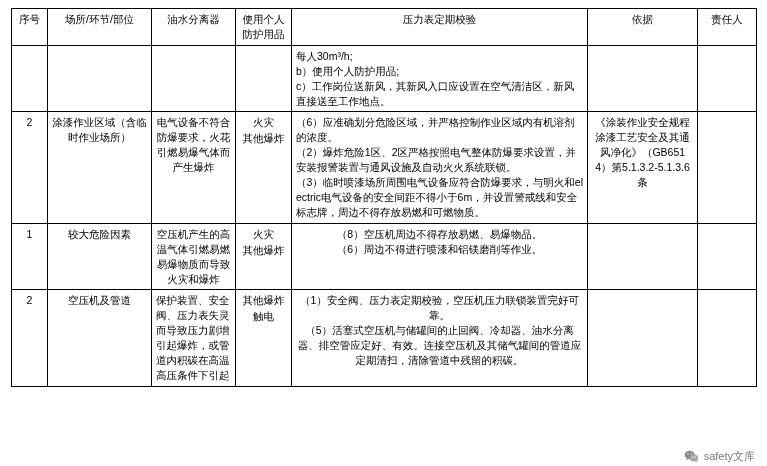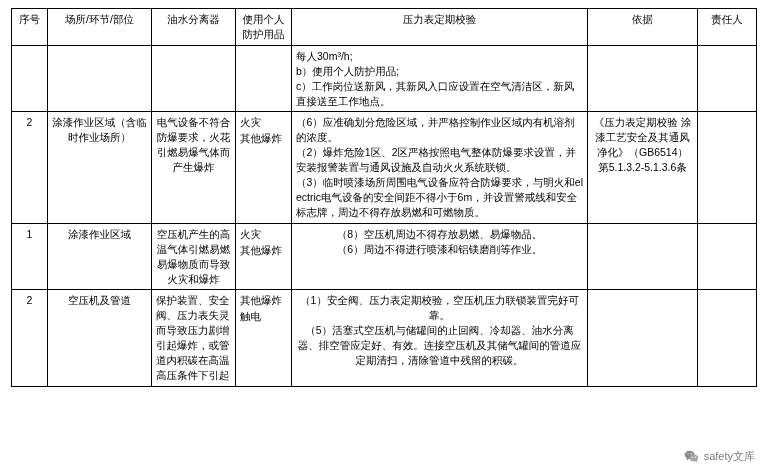--- a/index.html
+++ b/index.html
@@ -56,20 +56,21 @@
   }
   td.center {
     text-align: center;
     vertical-align: middle;
   }
   td.mid {
     vertical-align: middle;
     text-align: center;
   }
   .acc-cell {
+    text-align: center;
     vertical-align: middle;
     line-height: 1.5;
   }
   .section-row td {
     padding: 4px 6px 4px 6px;
     vertical-align: middle;
   }
   .cell-p {
     margin: 0;
   }
@@ -143,28 +144,28 @@
         <td class="mid">电气设备不符合防爆要求，火花引燃易爆气体而产生爆炸</td>
         <td class="acc-cell">
           <div>火灾</div>
           <div>其他爆炸</div>
         </td>
         <td class="measure">
           <p class="cell-p">（6）应准确划分危险区域，并严格控制作业区域内有机溶剂的浓度。</p>
           <p class="cell-p">（2）爆炸危险1区、2区严格按照电气整体防爆要求设置，并安装报警装置与通风设施及自动火火系统联锁。</p>
           <p class="cell-p">（3）临时喷漆场所周围电气设备应符合防爆要求，与明火和electric电气设备的安全间距不得小于6m，并设置警戒线和安全标志牌，周边不得存放易燃和可燃物质。</p>
         </td>
-        <td class="mid">《压力表定期校验 涂漆工艺安全及其通风净化》（GB6514）第5.1.3.2-5.1.3.6条</td>
+        <td class="mid">《涂装作业安全规程 涂漆工艺安全及其通风净化》（GB6514）第5.1.3.2-5.1.3.6条</td>
         <td></td>
       </tr>
 
 
       <tr>
         <td class="center">1</td>
-        <td class="center">涂漆作业区域</td>
+        <td class="center">较大危险因素</td>
         <td class="mid">空压机产生的高温气体引燃易燃易爆物质而导致火灾和爆炸</td>
         <td class="acc-cell">
           <div>火灾</div>
           <div>其他爆炸</div>
         </td>
         <td class="measure mid">
           <p class="cell-p">（8）空压机周边不得存放易燃、易爆物品。</p>
           <p class="cell-p">（6）周边不得进行喷漆和铝镁磨削等作业。</p>
         </td>
         <td></td>

